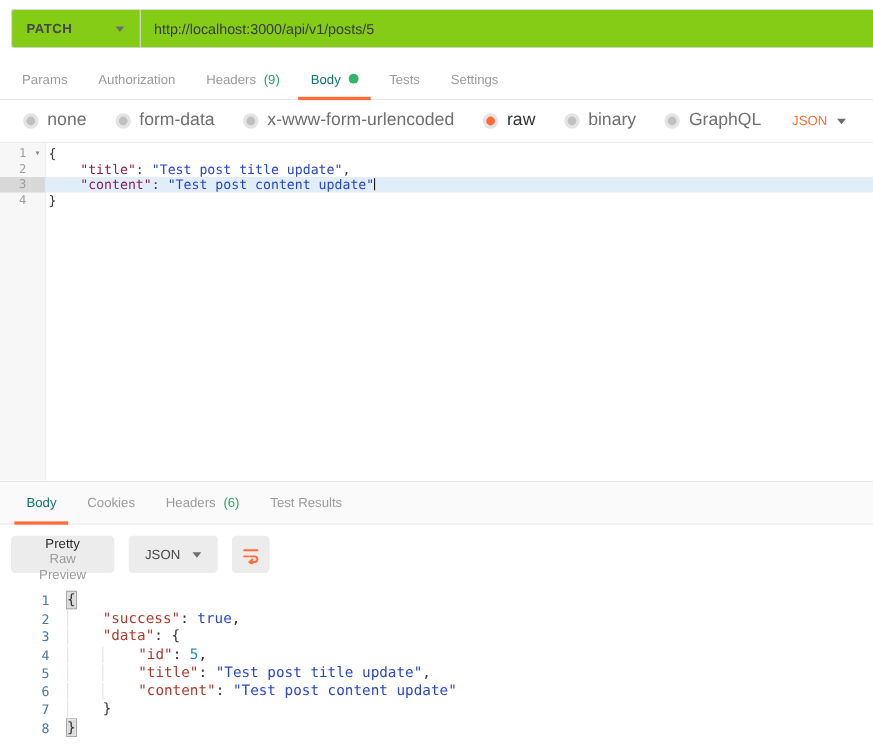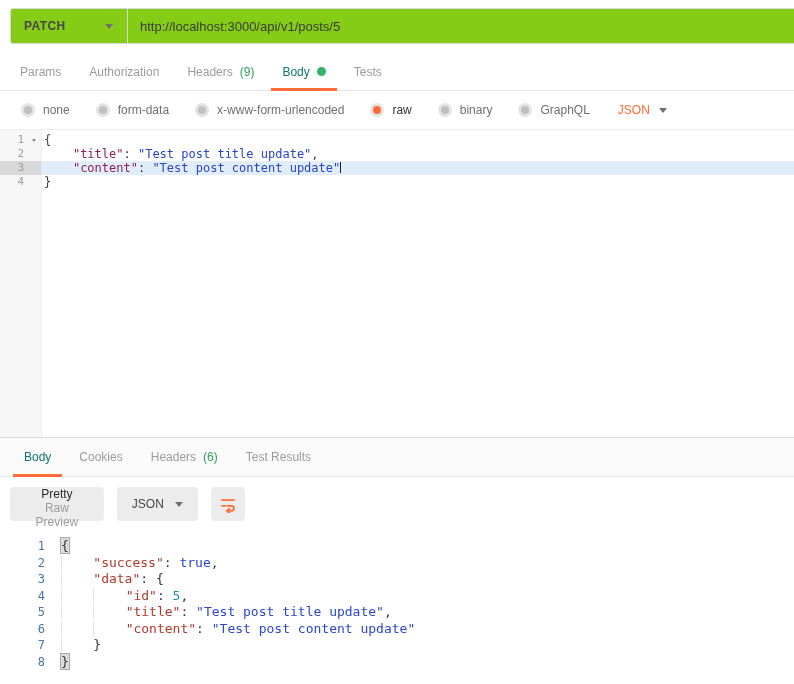--- a/index.html
+++ b/index.html
@@ -21,21 +21,21 @@
   .req-tabs { height: 38px; padding-left: 6px; margin-top: 1px; }
   .tab { position: relative; display: flex; align-items: center; gap: 7px; padding: 0 14px; font-size: 12px; color: #9b9b9b; cursor: pointer; }
   .tab .lbl { white-space: nowrap; }
   .tab.active .lbl { color: #0f766e; }
   .tab.active::after { content: ""; position: absolute; left: 3px; right: 3px; bottom: -1px; height: 3px; background: #ff6c37; }
   .badge { color: #2ca45f; }
   .dot { width: 9px; height: 9px; border-radius: 50%; background: #34b369; }
 
   
   .radio-row { display: flex; align-items: center; height: 39px; padding-left: 21px; gap: 26px; border-bottom: 1px solid #ececec; }
-  .radio { display: flex; align-items: center; gap: 8px; font-size: 12px; color: #6f6f6f; cursor: pointer; }
+  .radio { display: flex; align-items: center; gap: 8px; font-size: 16px; color: #6f6f6f; cursor: pointer; }
   .rb { width: 14px; height: 14px; border-radius: 50%; background: #e4e4e4; display: flex; align-items: center; justify-content: center; flex: none; }
   .rb::after { content: ""; width: 8px; height: 8px; border-radius: 50%; background: #c0c0c0; }
   .radio.sel .rb::after { background: #ff6c37; }
   .radio.sel { color: #333; }
   .lang-select { display: flex; align-items: center; gap: 9px; margin-left: 2px; cursor: pointer; }
   .lang-select .lang { color: #ff6c37; font-size: 12px; }
   .lang-select .chev { border-top-color: #6e6e6e; }
 
   
   .code { font-family: "DejaVu Sans Mono", "Liberation Mono", monospace; position: relative; }
@@ -107,20 +107,23 @@
       <span class="lbl">Headers</span>
       <span class="badge">(9)</span>
     </div>
     <div class="tab active">
       <span class="lbl">Body</span>
       <span class="dot"></span>
     </div>
     <div class="tab">
       <span class="lbl">Tests</span>
     </div>
+    <div class="tab">
+      <span class="lbl">Settings</span>
+    </div>
   </div>
 
   <div class="radio-row">
     <label class="radio">
       <span class="rb"></span>
       <span>none</span>
     </label>
     <label class="radio">
       <span class="rb"></span>
       <span>form-data</span>

